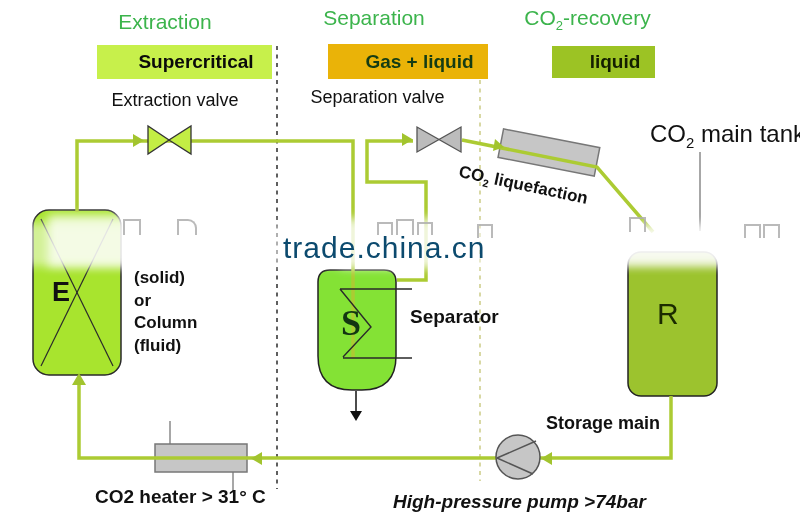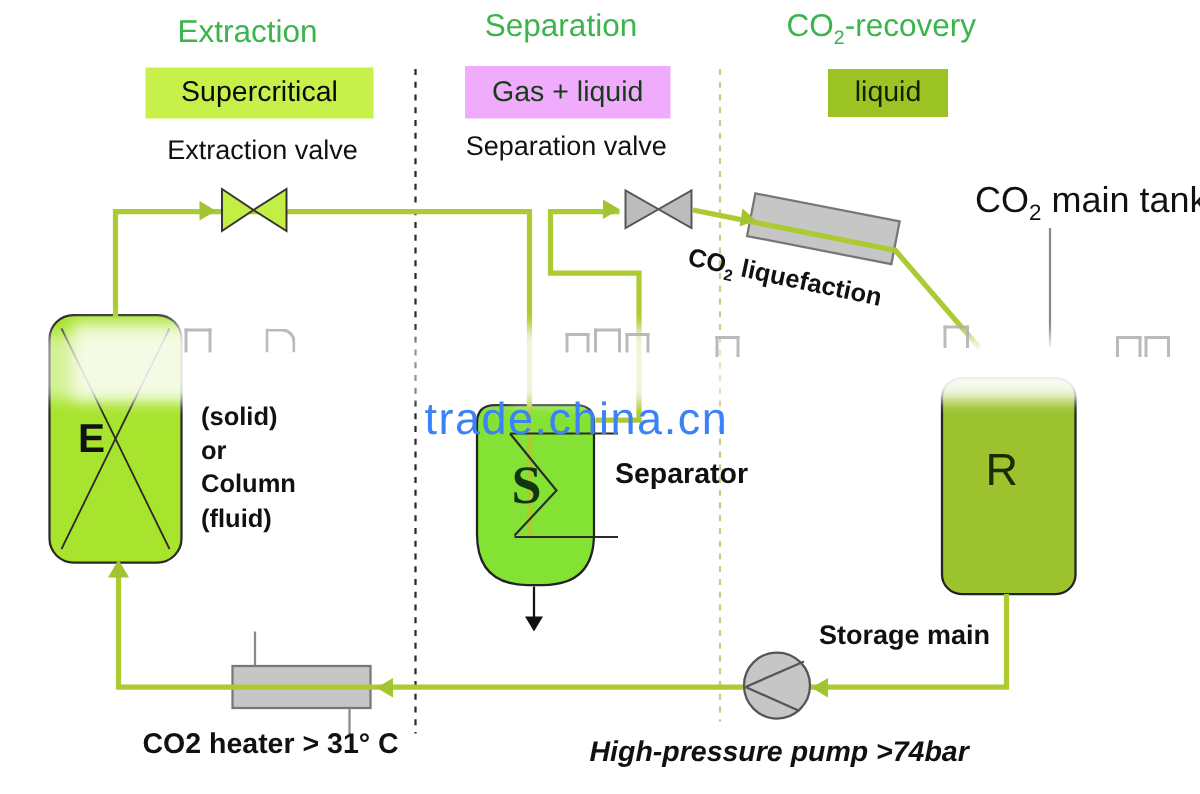--- a/index.html
+++ b/index.html
@@ -1,27 +1,27 @@
 <!DOCTYPE html>
 <html><head>
 <meta charset="utf-8">
 <style>
   html,body{margin:0;padding:0;background:#fff;}
   .stage{position:relative;width:800px;height:529px;background:#ffffff;overflow:hidden;
          font-family:"Liberation Sans",sans-serif;color:#111;}
   .abs{position:absolute;}
   .hdr{color:#3cb44c;font-size:21px;text-align:center;white-space:nowrap;}
-  .phase{font-weight:normal;font-size:19px;text-align:center;white-space:nowrap;
-         display:flex;align-items:center;justify-content:center;color:#0a0a0a;}
+  .phase{font-weight:bold;font-size:19px;text-align:center;white-space:nowrap;
+         display:flex;align-items:center;justify-content:center;color:#0a0a0a;padding-left:23px;}
   .lbl{font-size:18px;white-space:nowrap;}
   .b{font-weight:bold;}
   sub.s2{font-size:62%;line-height:0;}
   .halo{position:absolute;background:#fff;filter:blur(5px);}
   .wmg{position:absolute;border:2px solid #afafaf;border-bottom:none;opacity:.85;}
-  .wm{position:absolute;color:#3b82f6;font-size:30px;letter-spacing:1px;white-space:nowrap;margin-top:32px;}
+  .wm{position:absolute;color:#0c4a6e;font-size:30px;letter-spacing:1px;white-space:nowrap;}
   svg{display:block;}
 </style>
 </head>
 <body>
 
 <div class="stage">
 
   <svg class="abs" style="left:0;top:0" width="800" height="529" viewBox="0 0 800 529">
 
     <line x1="277" y1="46" x2="277" y2="489" stroke="#2b2b2b" stroke-width="1.5" stroke-dasharray="4,4.5"></line>
@@ -108,21 +108,21 @@
 
   <div class="wm" style="left:283px;top:231px;">trade.china.cn</div>
 
   <div class="abs hdr" style="left:100px;top:10px;width:130px;">Extraction</div>
   <div class="abs hdr" style="left:309px;top:6px;width:130px;">Separation</div>
   <div class="abs hdr" style="left:505px;top:6px;width:165px;">
     <span>CO</span><sub class="s2">2</sub><span>-recovery</span>
   </div>
 
   <div class="abs phase" style="left:97px;top:45px;width:152px;height:34px;background:#c7f04b;">Supercritical</div>
-  <div class="abs phase" style="left:310px;top:44px;width:137px;height:35px;background:#f0abfc;color:#143c14;">Gas + liquid</div>
+  <div class="abs phase" style="left:328px;top:44px;width:137px;height:35px;background:#eab308;color:#143c14;">Gas + liquid</div>
   <div class="abs phase" style="left:552px;top:46px;width:80px;height:32px;background:#9cc324;color:#141f00;">liquid</div>
 
   <div class="abs lbl" style="left:95px;top:90px;width:160px;text-align:center;">Extraction valve</div>
   <div class="abs lbl" style="left:295px;top:87px;width:165px;text-align:center;">Separation valve</div>
 
   <div class="abs lbl b" style="left:134px;top:267px;font-size:17px;line-height:22.5px;">
     <div>(solid)</div>
     <div>or</div>
     <div>Column</div>
     <div>(fluid)</div>

